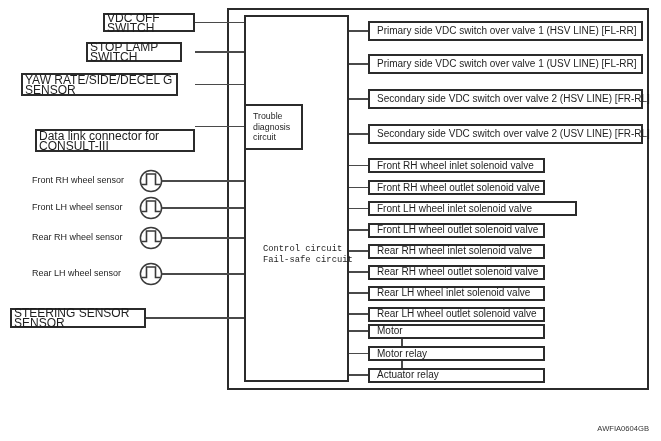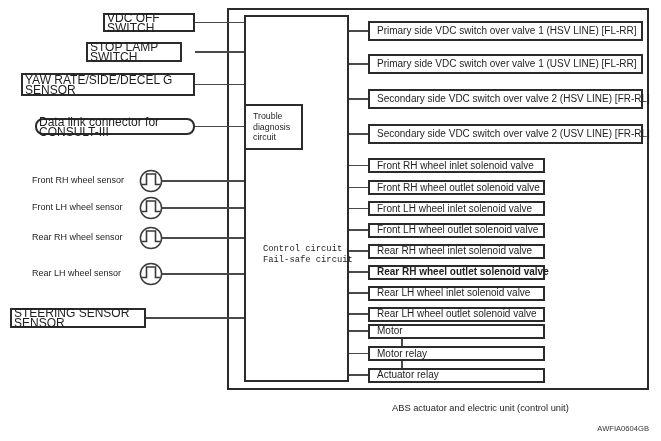--- a/index.html
+++ b/index.html
@@ -89,23 +89,23 @@
     <span>Fail-safe circuit</span>
   </div>
 
 
   <div id="generated-layer">
       <div class="hline" style="left: 195px; top: 21.75px; width: 49px; height: 1.5px; background: rgb(74, 74, 74);"></div>
       <div class="abs-box input-box" style="left: 103px; top: 13px; width: 92px; height: 19px;">VDC OFF SWITCH</div>
       <div class="hline" style="left: 195px; top: 51.25px; width: 49px; height: 1.5px; background: rgb(74, 74, 74);"></div>
       <div class="abs-box input-box" style="left: 86px; top: 42px; width: 96px; height: 20px;">STOP LAMP SWITCH</div>
       <div class="hline" style="left: 195px; top: 83.75px; width: 49px; height: 1.5px; background: rgb(74, 74, 74);"></div>
-      <div class="abs-box input-box" style="left: 21px; top: 73px; width: 174px; height: 23px;">YAW RATE/SIDE/DECEL G SENSOR</div>
+      <div class="abs-box input-box" style="left: 21px; top: 73px; width: 157px; height: 23px;">YAW RATE/SIDE/DECEL G SENSOR</div>
       <div class="hline" style="left: 195px; top: 125.75px; width: 49px; height: 1.5px; background: rgb(74, 74, 74);"></div>
-      <div class="abs-box input-box" style="left: 35px; top: 118px; width: 160px; height: 17px; border-radius: 8px;">Data link connector for CONSULT-III</div>
+      <div class="abs-box input-box" style="left: 35px; top: 129px; width: 160px; height: 23px;">Data link connector for CONSULT-III</div>
       <div class="hline" style="left: 146px; top: 317.25px; width: 98px; height: 1.5px; background: rgb(74, 74, 74);"></div>
       <div class="abs-box input-box" style="left: 10px; top: 308px; width: 136px; height: 20px;">STEERING SENSOR SENSOR</div>
       <div class="plain-label" style="left: 32px; top: 175px;">Front RH wheel sensor</div>
       <div class="pulse-icon" style="left: 139px; top: 169px;"><svg width="24" height="24" viewBox="0 0 24 24">
           <circle cx="12" cy="12" r="10.6" fill="#fff" stroke="#3a3a3a" stroke-width="1.5"></circle>
           <path d="M2.5 15.5 H7.5 V5 H16.5 V15.5 H21.5" fill="none" stroke="#3a3a3a" stroke-width="1.6"></path>
         </svg></div>
       <div class="hline" style="left: 162px; top: 180.25px; width: 82px; height: 1.5px; background: rgb(74, 74, 74);"></div>
       <div class="plain-label" style="left: 32px; top: 202px;">Front LH wheel sensor</div>
       <div class="pulse-icon" style="left: 139px; top: 196px;"><svg width="24" height="24" viewBox="0 0 24 24">
@@ -131,37 +131,36 @@
       <div class="abs-box output-box" style="left: 368px; top: 54px; width: 275px; height: 20px;">Primary side VDC switch over valve 1 (USV LINE) [FL-RR]</div>
       <div class="hline" style="left: 349px; top: 98.25px; width: 19px; height: 1.5px; background: rgb(74, 74, 74);"></div>
       <div class="abs-box output-box" style="left: 368px; top: 89px; width: 275px; height: 20px;">Secondary side VDC switch over valve 2 (HSV LINE) [FR-RL]</div>
       <div class="hline" style="left: 349px; top: 133.25px; width: 19px; height: 1.5px; background: rgb(74, 74, 74);"></div>
       <div class="abs-box output-box" style="left: 368px; top: 124px; width: 275px; height: 20px;">Secondary side VDC switch over valve 2 (USV LINE) [FR-RL]</div>
       <div class="hline" style="left: 349px; top: 164.75px; width: 19px; height: 1.5px; background: rgb(74, 74, 74);"></div>
       <div class="abs-box output-box" style="left: 368px; top: 158px; width: 177px; height: 15px;">Front RH wheel inlet solenoid valve</div>
       <div class="hline" style="left: 349px; top: 186.75px; width: 19px; height: 1.5px; background: rgb(74, 74, 74);"></div>
       <div class="abs-box output-box" style="left: 368px; top: 180px; width: 177px; height: 15px;">Front RH wheel outlet solenoid valve</div>
       <div class="hline" style="left: 349px; top: 207.75px; width: 19px; height: 1.5px; background: rgb(74, 74, 74);"></div>
-      <div class="abs-box output-box" style="left: 368px; top: 201px; width: 177px; height: 15px;">Front LH wheel inlet solenoid valve</div>
+      <div class="abs-box output-box" style="left: 368px; top: 201px; width: 209px; height: 15px;">Front LH wheel inlet solenoid valve</div>
       <div class="hline" style="left: 349px; top: 229.25px; width: 19px; height: 1.5px; background: rgb(74, 74, 74);"></div>
       <div class="abs-box output-box" style="left: 368px; top: 222.5px; width: 177px; height: 15px;">Front LH wheel outlet solenoid valve</div>
       <div class="hline" style="left: 349px; top: 250.25px; width: 19px; height: 1.5px; background: rgb(74, 74, 74);"></div>
       <div class="abs-box output-box" style="left: 368px; top: 243.5px; width: 177px; height: 15px;">Rear RH wheel inlet solenoid valve</div>
       <div class="hline" style="left: 349px; top: 271.25px; width: 19px; height: 1.5px; background: rgb(74, 74, 74);"></div>
-      <div class="abs-box output-box" style="left: 368px; top: 264.5px; width: 177px; height: 15px; font-weight: bold;">Rear RH wheel outlet solenoid valve</div>
+      <div class="abs-box output-box" style="left: 368px; top: 264.5px; width: 177px; height: 15px;">Rear RH wheel outlet solenoid valve</div>
       <div class="hline" style="left: 349px; top: 292.25px; width: 19px; height: 1.5px; background: rgb(74, 74, 74);"></div>
       <div class="abs-box output-box" style="left: 368px; top: 285.5px; width: 177px; height: 15px;">Rear LH wheel inlet solenoid valve</div>
       <div class="hline" style="left: 349px; top: 313.25px; width: 19px; height: 1.5px; background: rgb(74, 74, 74);"></div>
       <div class="abs-box output-box" style="left: 368px; top: 306.5px; width: 177px; height: 15px;">Rear LH wheel outlet solenoid valve</div>
       <div class="hline" style="left: 349px; top: 330.25px; width: 19px; height: 1.5px; background: rgb(74, 74, 74);"></div>
       <div class="abs-box output-box" style="left: 368px; top: 323.5px; width: 177px; height: 15px;">Motor</div>
       <div class="hline" style="left: 349px; top: 352.75px; width: 19px; height: 1.5px; background: rgb(74, 74, 74);"></div>
       <div class="abs-box output-box" style="left: 368px; top: 346px; width: 177px; height: 15px;">Motor relay</div>
       <div class="hline" style="left: 349px; top: 374.25px; width: 19px; height: 1.5px; background: rgb(74, 74, 74);"></div>
       <div class="abs-box output-box" style="left: 368px; top: 367.5px; width: 177px; height: 15px;">Actuator relay</div>
       <div class="vline" style="left: 401.25px; top: 338.5px; width: 1.5px; height: 7.5px; background: rgb(74, 74, 74);"></div>
       <div class="vline" style="left: 401.25px; top: 361px; width: 1.5px; height: 6.5px; background: rgb(74, 74, 74);"></div>
     </div>
 
-  <div id="caption">ABS actuator and electric unit (control unit)</div>
 
   <div id="figure-code">AWFIA0604GB</div>
 </div>
 
 </body></html>

